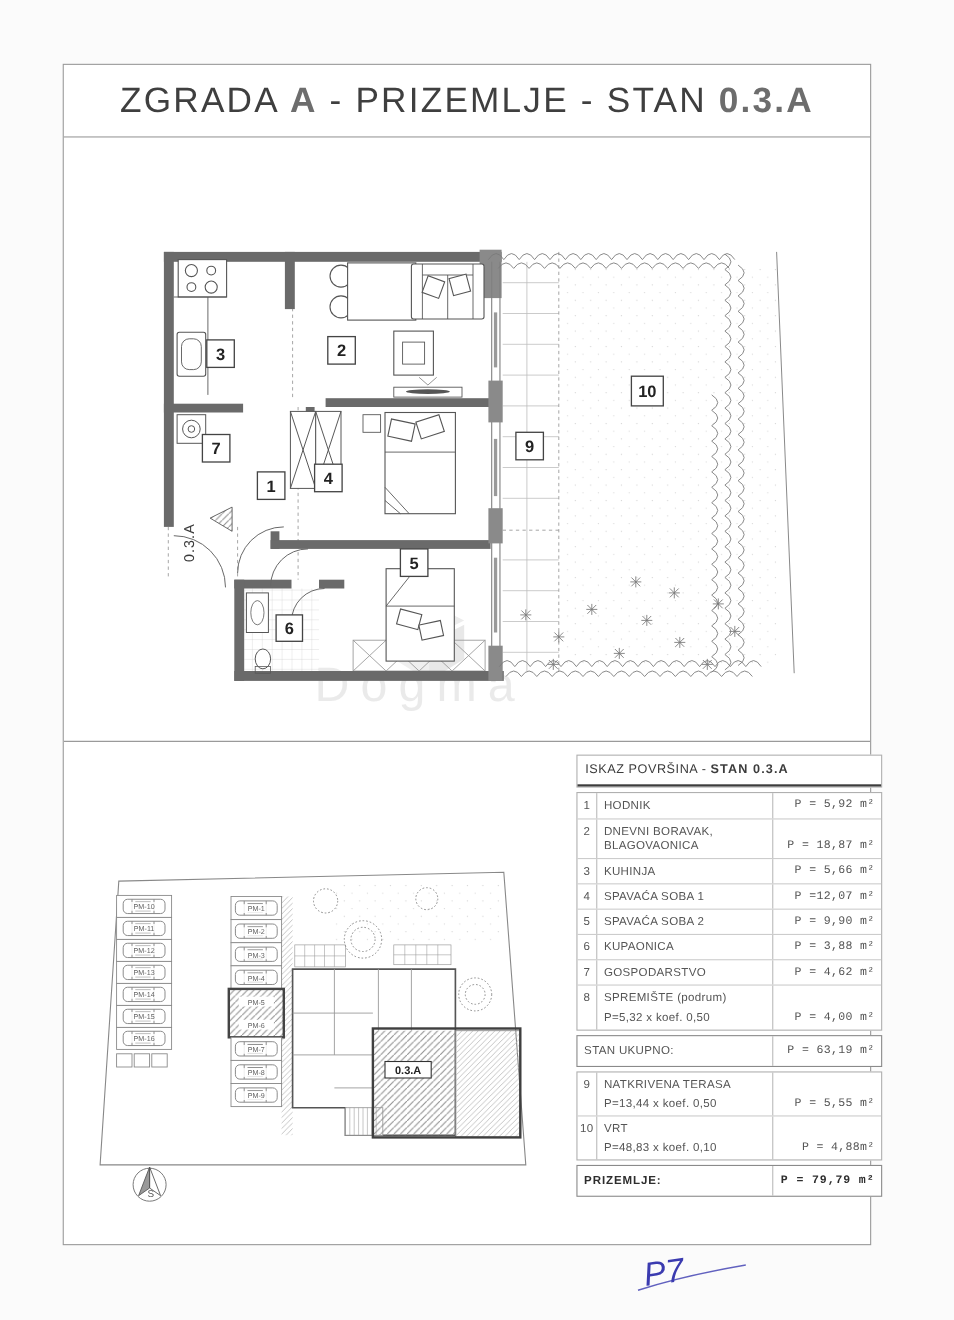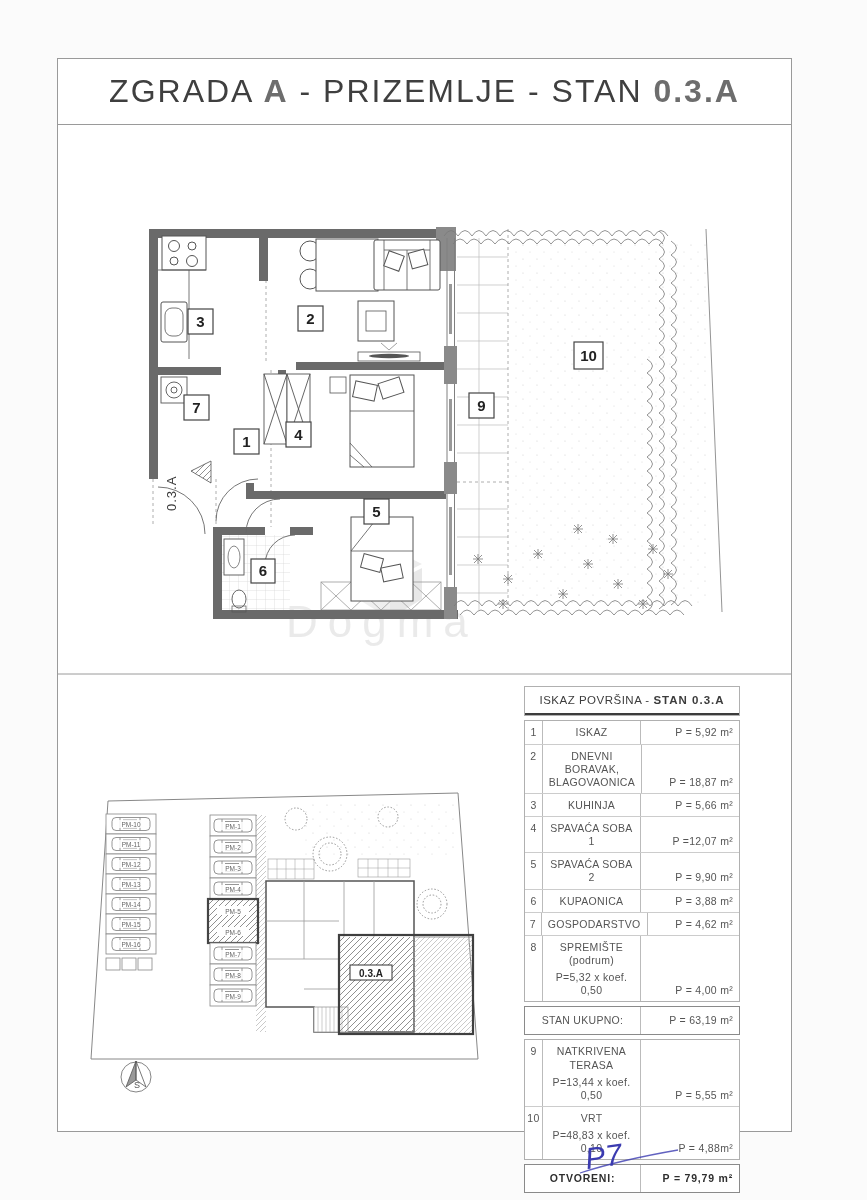--- a/index.html
+++ b/index.html
@@ -1,39 +1,39 @@
 <!DOCTYPE html>
 <html><head>
 <meta charset="utf-8">
 <style>
   html,body{margin:0;padding:0;background:#fbfbfb;}
   .canvas{position:relative;width:867px;height:1200px;background:#fbfbfb;overflow:hidden;
           font-family:"Liberation Sans", sans-serif;}
   .sheet{position:absolute;left:57px;top:58px;width:733px;height:1072px;background:#ffffff;
-         border:1px solid #9a9a9a;text-align:center;}
+         border:1px solid #9a9a9a;}
   .titlebar{position:absolute;left:0;top:0;width:100%;height:66px;box-sizing:border-box;
             border-bottom:1px solid #9a9a9a;display:flex;align-items:center;justify-content:center;
             font-size:32px;letter-spacing:2px;color:#3f3f3f;white-space:pre;}
   .titlebar b{color:#6d6d6d;font-weight:700;}
   svg.plan{position:absolute;left:0;top:0;width:733px;height:1070px;}
-  .areatable{position:absolute;left:466px;top:627px;width:216px;font-size:10.5px;color:#555;
+  .areatable{position:absolute;left:466px;top:627px;width:278px;font-size:10.5px;color:#555;
              letter-spacing:0.3px;line-height:1.25;}
   .seg{border:1px solid #b0b0b0;background:#fff;margin-bottom:4px;box-sizing:border-box;}
   .seg.sum{border-color:#8a8a8a;}
   .thead{padding:6px 7px;font-size:11.5px;color:#3c3c3c;border-bottom:2px solid #3c3c3c;
          letter-spacing:0.5px;}
   .thead b{letter-spacing:1px;}
   .row{display:flex;border-bottom:1px solid #ccc;}
   .row:last-child{border-bottom:none;}
   .num{width:17px;border-right:1px solid #bbb;display:flex;align-items:flex-start;
        justify-content:center;padding-top:5px;}
   .mid{flex:1;padding:5px 6px 4px;}
   .sub{margin-top:4px;}
   .val{width:86px;border-left:1px solid #bbb;display:flex;align-items:flex-end;
-       justify-content:flex-end;padding:4px 6px;white-space:nowrap;}
+       justify-content:flex-end;padding:4px 6px;white-space:nowrap;font-family:Liberation Mono, monospace;}
   .sumrow{display:flex;}
   .sumrow .mid{padding:7px 6px;}
   .sumrow .val{align-items:center;}
   .grand .mid,.grand .val{font-weight:700;color:#2e2e2e;letter-spacing:0.8px;}
   .annotation{position:absolute;left:560px;top:1118px;width:170px;height:80px;}
 </style>
 </head>
 <body>
 
 <div class="canvas">
@@ -424,21 +424,21 @@
 
     <div class="areatable">
       <div class="seg">
         <div class="thead"><span>ISKAZ POVRŠINA - </span><b>STAN 0.3.A</b></div>
       </div>
 
       <div class="seg">
         <div class="row">
             <div class="num">1</div>
             <div class="mid">
-              <div>ISKAZ</div>
+              <div>HODNIK</div>
             </div>
             <div class="val">P = 5,92 m²</div>
           </div>
         <div class="row">
             <div class="num">2</div>
             <div class="mid">
               <div>DNEVNI BORAVAK, BLAGOVAONICA</div>
             </div>
             <div class="val">P = 18,87 m²</div>
           </div>
@@ -510,21 +510,21 @@
               <div class="sub">P=48,83 x koef. 0,10</div>
             </div>
             <div class="val">P = 4,88m²</div>
           </div>
       </div>
 
 
 
       <div class="seg sum grand">
         <div class="sumrow">
-            <div class="mid">OTVORENI:</div>
+            <div class="mid">PRIZEMLJE:</div>
             <div class="val">P = 79,79 m²</div>
           </div>
       </div>
     </div>
   </div>
 
   <svg class="annotation" viewBox="0 0 170 80">
     <text x="25" y="45" font-size="30" fill="#3b3bb0" font-style="italic" transform="rotate(-8 70 35)">P7</text>
     <path d="M20 55 Q60 42 118 32" stroke="#3b3bb0" stroke-width="1.3" fill="none" opacity="0.8"></path>
   </svg>

